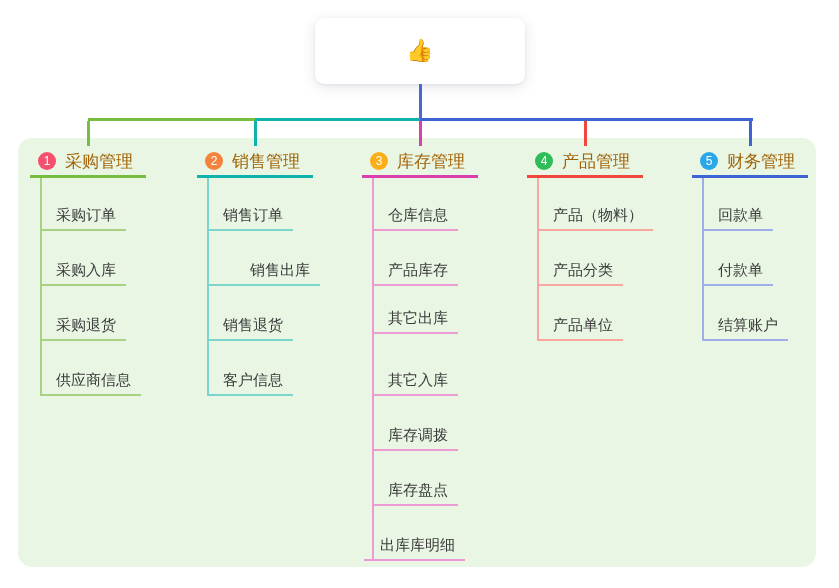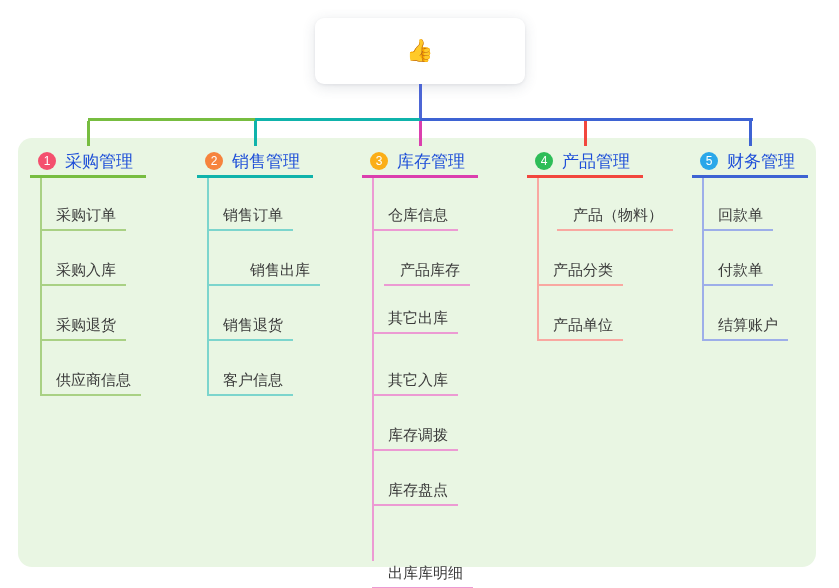--- a/index.html
+++ b/index.html
@@ -23,21 +23,21 @@
   .seg{position:absolute;}
   .branch-header{
     position:absolute;height:22px;display:flex;align-items:center;gap:9px;
     cursor:pointer;
   }
   .badge{
     width:18px;height:18px;border-radius:50%;
     display:flex;align-items:center;justify-content:center;
     color:#ffffff;font-size:12px;line-height:1;flex:0 0 auto;
   }
-  .branch-title{font-size:17px;color:#1d4ed8;white-space:nowrap;}
+  .branch-title{font-size:17px;color:#a16207;white-space:nowrap;}
   .child-row{
     position:absolute;height:28px;display:flex;align-items:center;
     padding:0 10px 0 16px;white-space:nowrap;cursor:pointer;justify-content:flex-end;
   }
   .child-label{font-size:15px;color:#3b3b3b;}
 </style>
 </head>
 <body>
 
 <div id="stage">
@@ -97,45 +97,45 @@
       </div>
       <div class="branch-header" style="left: 370px; top: 150px;">
         <span class="badge" style="background: rgb(251, 174, 23);">3</span>
         <span class="branch-title">库存管理</span>
       </div>
       <div class="seg" style="left: 362px; top: 175px; width: 116px; height: 3px; background: rgb(219, 63, 174);"></div>
       <div class="seg" style="left: 372px; top: 178px; width: 2px; height: 383px; background: rgb(236, 154, 211);"></div>
       <div class="child-row" style="left: 372px; top: 201px; border-bottom: 2px solid rgb(236, 154, 211);">
         <span class="child-label">仓库信息</span>
       </div>
-      <div class="child-row" style="left: 372px; top: 256px; border-bottom: 2px solid rgb(236, 154, 211); margin-left: 12px;">
+      <div class="child-row" style="left: 372px; top: 256px; border-bottom: 2px solid rgb(236, 154, 211);">
         <span class="child-label">产品库存</span>
       </div>
       <div class="child-row" style="left: 372px; top: 304px; border-bottom: 2px solid rgb(236, 154, 211);">
         <span class="child-label">其它出库</span>
       </div>
       <div class="child-row" style="left: 372px; top: 366px; border-bottom: 2px solid rgb(236, 154, 211);">
         <span class="child-label">其它入库</span>
       </div>
       <div class="child-row" style="left: 372px; top: 421px; border-bottom: 2px solid rgb(236, 154, 211);">
         <span class="child-label">库存调拨</span>
       </div>
       <div class="child-row" style="left: 372px; top: 476px; border-bottom: 2px solid rgb(236, 154, 211);">
         <span class="child-label">库存盘点</span>
       </div>
-      <div class="child-row" style="left: 372px; top: 531px; border-bottom: 2px solid rgb(236, 154, 211); margin-top: 28px;">
+      <div class="child-row" style="left: 364px; top: 531px; border-bottom: 2px solid rgb(236, 154, 211);">
         <span class="child-label">出库库明细</span>
       </div>
       <div class="branch-header" style="left: 535px; top: 150px;">
         <span class="badge" style="background: rgb(46, 189, 88);">4</span>
         <span class="branch-title">产品管理</span>
       </div>
       <div class="seg" style="left: 527px; top: 175px; width: 116px; height: 3px; background: rgb(242, 71, 62);"></div>
       <div class="seg" style="left: 537px; top: 178px; width: 2px; height: 163px; background: rgb(249, 168, 161);"></div>
-      <div class="child-row" style="left: 537px; top: 201px; border-bottom: 2px solid rgb(249, 168, 161); margin-left: 20px;">
+      <div class="child-row" style="left: 537px; top: 201px; border-bottom: 2px solid rgb(249, 168, 161);">
         <span class="child-label">产品（物料）</span>
       </div>
       <div class="child-row" style="left: 537px; top: 256px; border-bottom: 2px solid rgb(249, 168, 161);">
         <span class="child-label">产品分类</span>
       </div>
       <div class="child-row" style="left: 537px; top: 311px; border-bottom: 2px solid rgb(249, 168, 161); font-family: Liberation Mono, monospace;">
         <span class="child-label">产品单位</span>
       </div>
       <div class="branch-header" style="left: 700px; top: 150px;">
         <span class="badge" style="background: rgb(42, 167, 233);">5</span>

